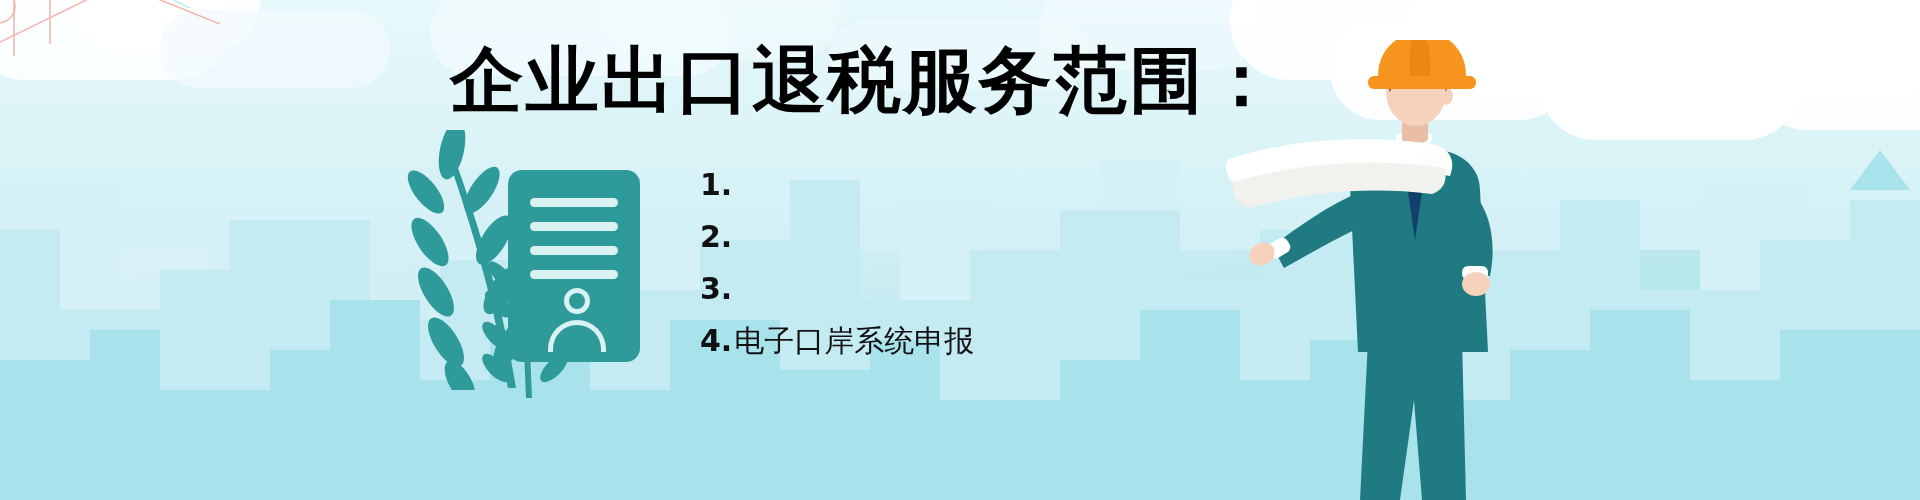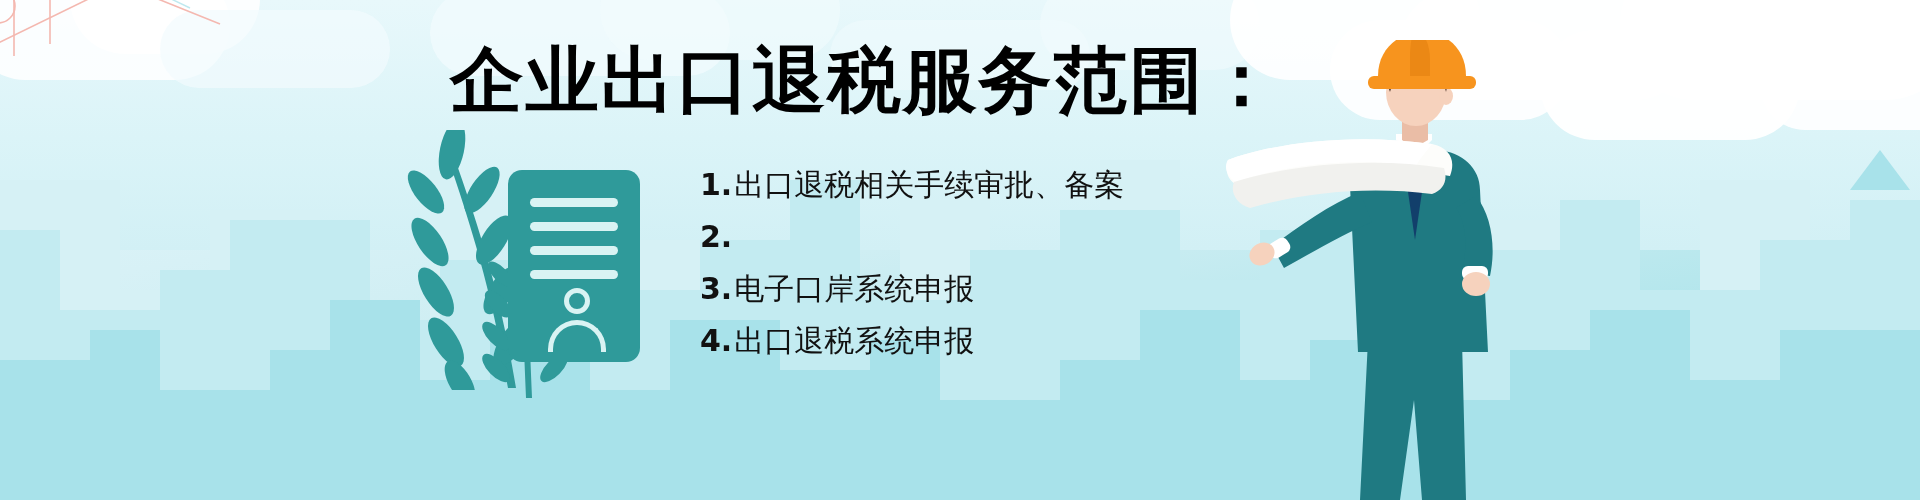--- a/index.html
+++ b/index.html
@@ -220,32 +220,30 @@
     <div class="cert-line" style="top:100px;width:88px;"></div>
     <div class="cert-avatar-head"></div>
     <div class="cert-avatar-body"></div>
   </div>
 
   <div class="title">企业出口退税服务范围：</div>
 
   <div class="list">
     <div class="list-item">
       <span class="list-num">1.</span>
-      <span class="list-txt">出口退税相关手续审批、备案</span>
     </div>
     <div class="list-item">
       <span class="list-num">2.</span>
     </div>
     <div class="list-item">
       <span class="list-num">3.</span>
+    </div>
+    <div class="list-item">
+      <span class="list-num">4.</span>
       <span class="list-txt">电子口岸系统申报</span>
-    </div>
-    <div class="list-item">
-      <span class="list-num">4.</span>
-      <span class="list-txt">出口退税系统申报</span>
     </div>
   </div>
 
   <svg class="man" viewBox="0 0 420 460">
 
     <g>
       <path d="M168 300 L262 300 L266 460 L222 460 L214 360 L200 460 L160 460 Z" fill="#1f7a82"></path>
     </g>
 
     <g>

